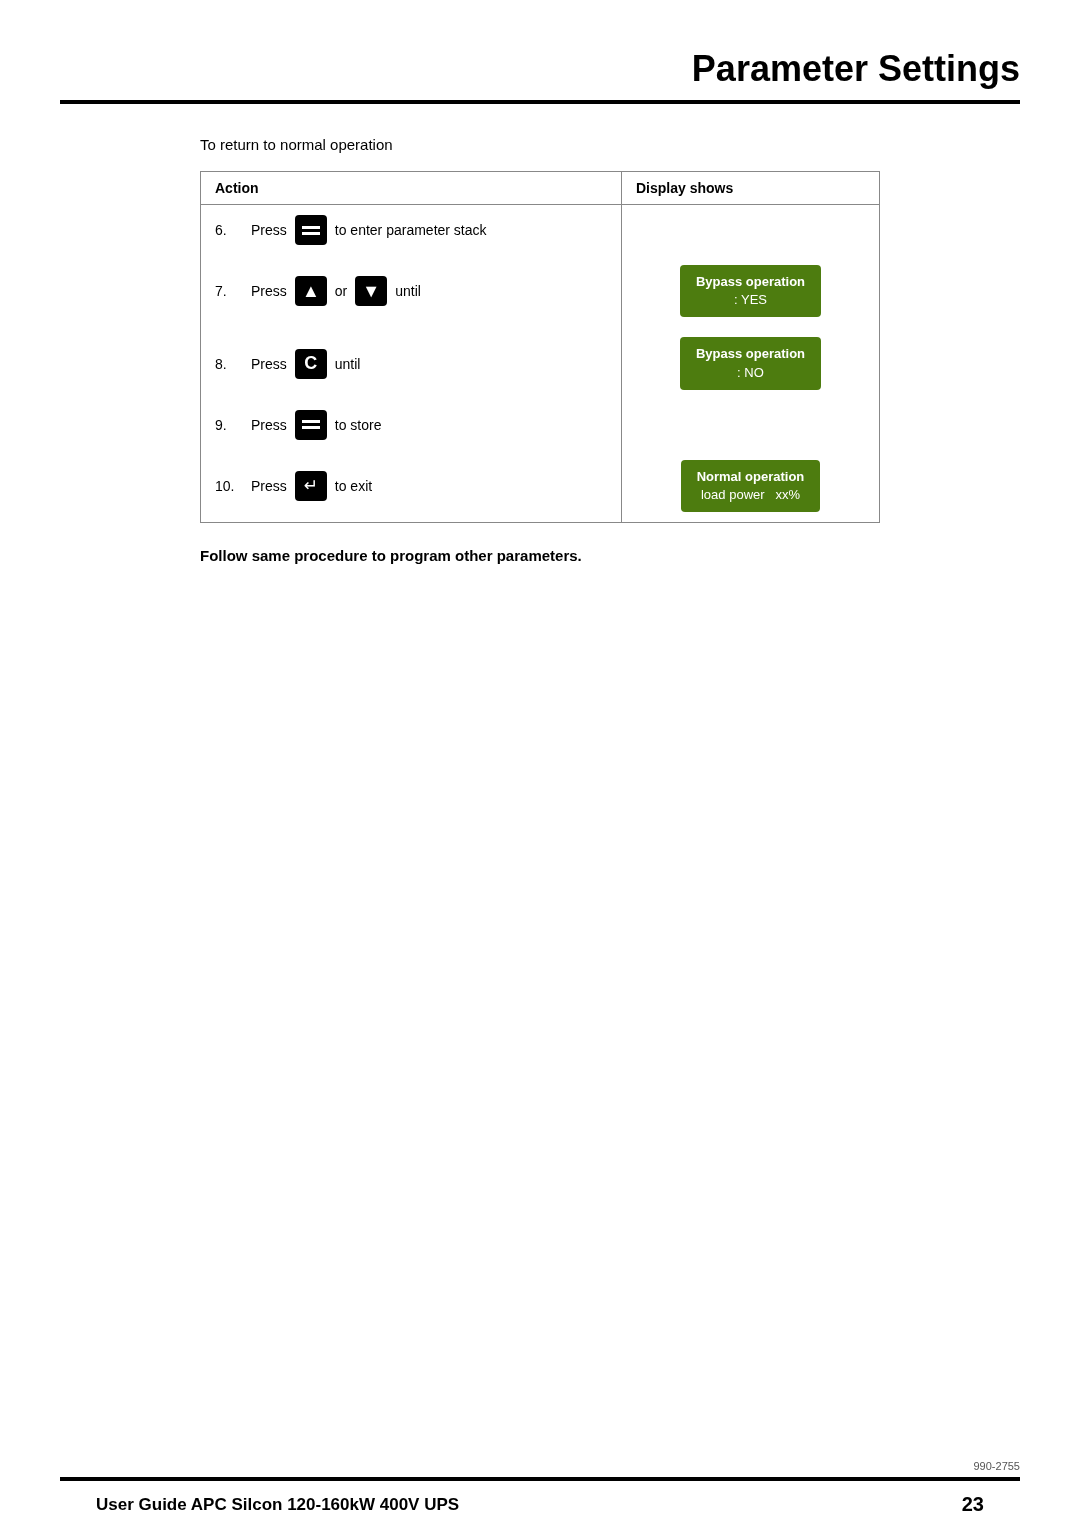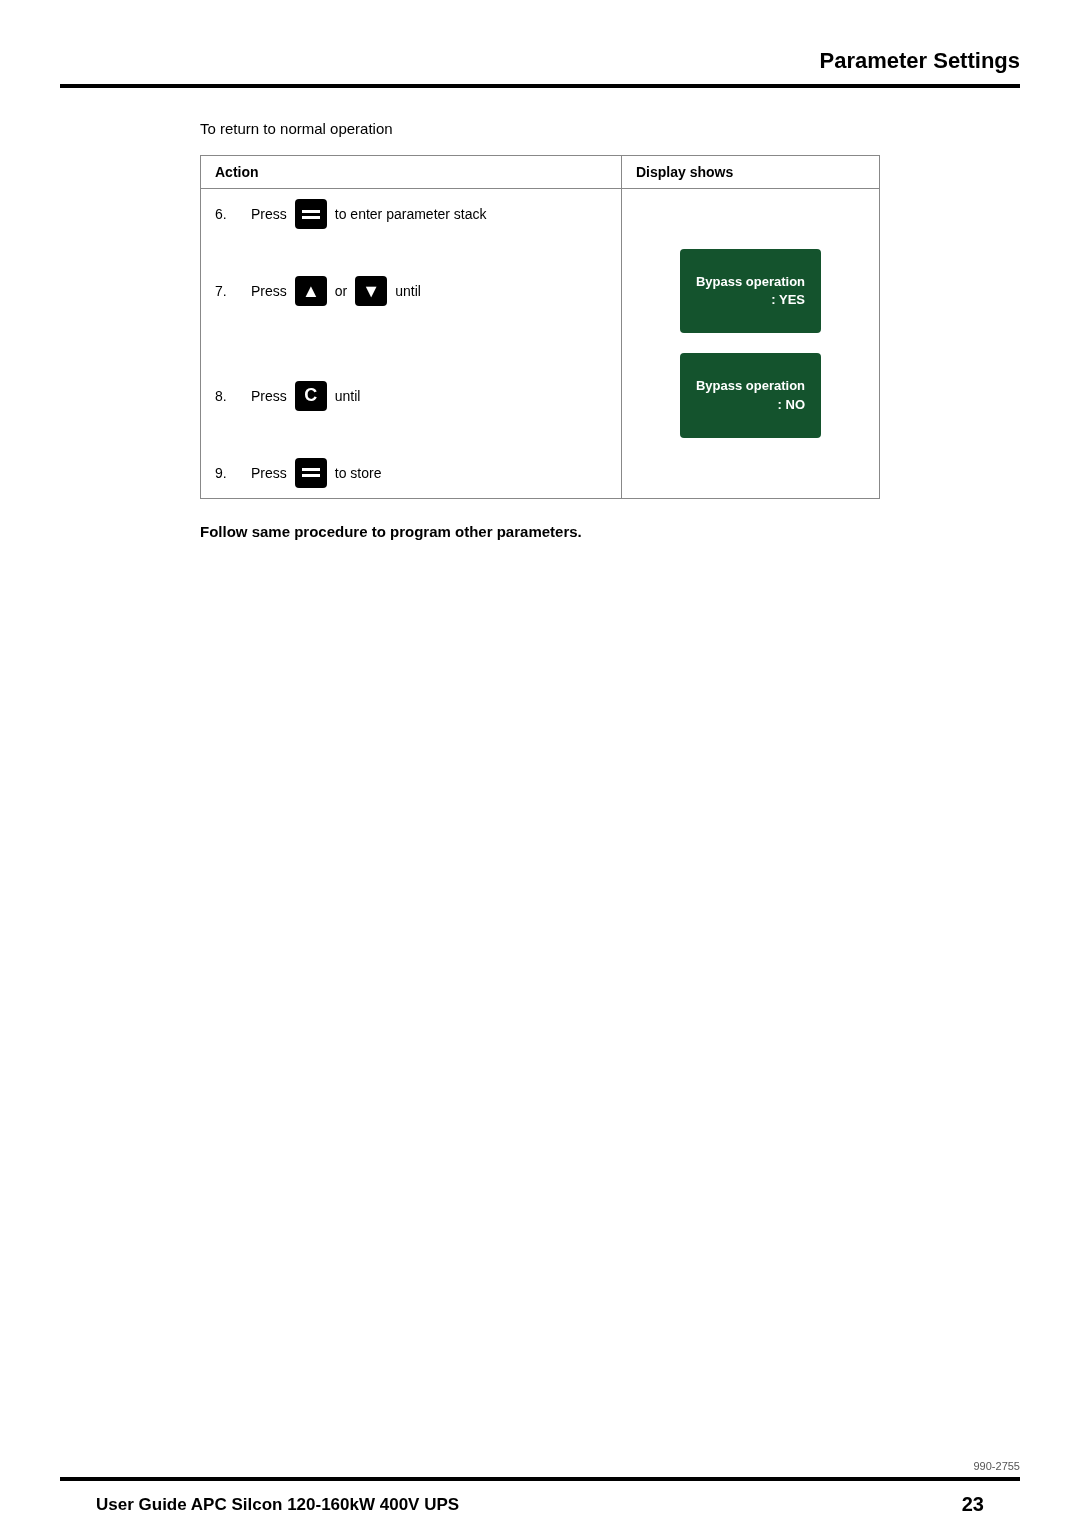--- a/index.html
+++ b/index.html
@@ -10,21 +10,21 @@
       background: #fff;
       font-family: Arial, Helvetica, sans-serif;
       color: #000;
       position: relative;
     }
 
     
     .page-title {
       text-align: right;
       padding: 48px 60px 10px 60px;
-      font-size: 22px;
+      font-size: 36px;
       font-weight: bold;
     }
 
     .title-rule {
       border: none;
       border-top: 4px solid #000;
       margin: 0 60px 0 60px;
     }
 
     
@@ -161,37 +161,36 @@
       border-radius: 4px;
       display: inline-flex;
       align-items: center;
       justify-content: center;
       font-size: 17px;
       color: #fff;
     }
 
     
     .display-badge {
-      background: #14532d;
+      background: #4d7c0f;
       color: #fff;
       display: inline-block;
-      padding: 24px 16px;
+      padding: 8px 16px;
       border-radius: 4px;
       text-align: center;
       font-size: 13px;
       line-height: 1.4;
     }
 
     .display-badge .badge-title {
       font-weight: bold;
     }
 
     .display-badge .badge-value {
-      font-weight: bold;
-      text-align: right;
+      font-weight: normal;
     }
 
     .follow-text {
       font-size: 15px;
       margin-top: 10px;
       font-weight: bold;
     }
 
     
     .footer {
@@ -310,20 +309,36 @@
             <span class="icon-param">
               <span class="bar"></span>
               <span class="bar"></span>
             </span>
             <span>to store</span>
           </div>
         </td>
         <td class="display-col"></td>
       </tr>
 
+      <tr>
+        <td class="action-col">
+          <div class="action-row">
+            <span class="step-num">10.</span>
+            <span>Press</span>
+            <span class="icon-enter">↵</span>
+            <span>to exit</span>
+          </div>
+        </td>
+        <td class="display-col">
+          <div class="display-badge">
+            <div class="badge-title">Normal operation</div>
+            <div class="badge-value">load power &nbsp; xx%</div>
+          </div>
+        </td>
+      </tr>
 
     </tbody>
   </table>
 
   <p class="follow-text">Follow same procedure to program other parameters.</p>
 </div>
 
 <div class="doc-number">990-2755</div>
 
 <div class="footer">

